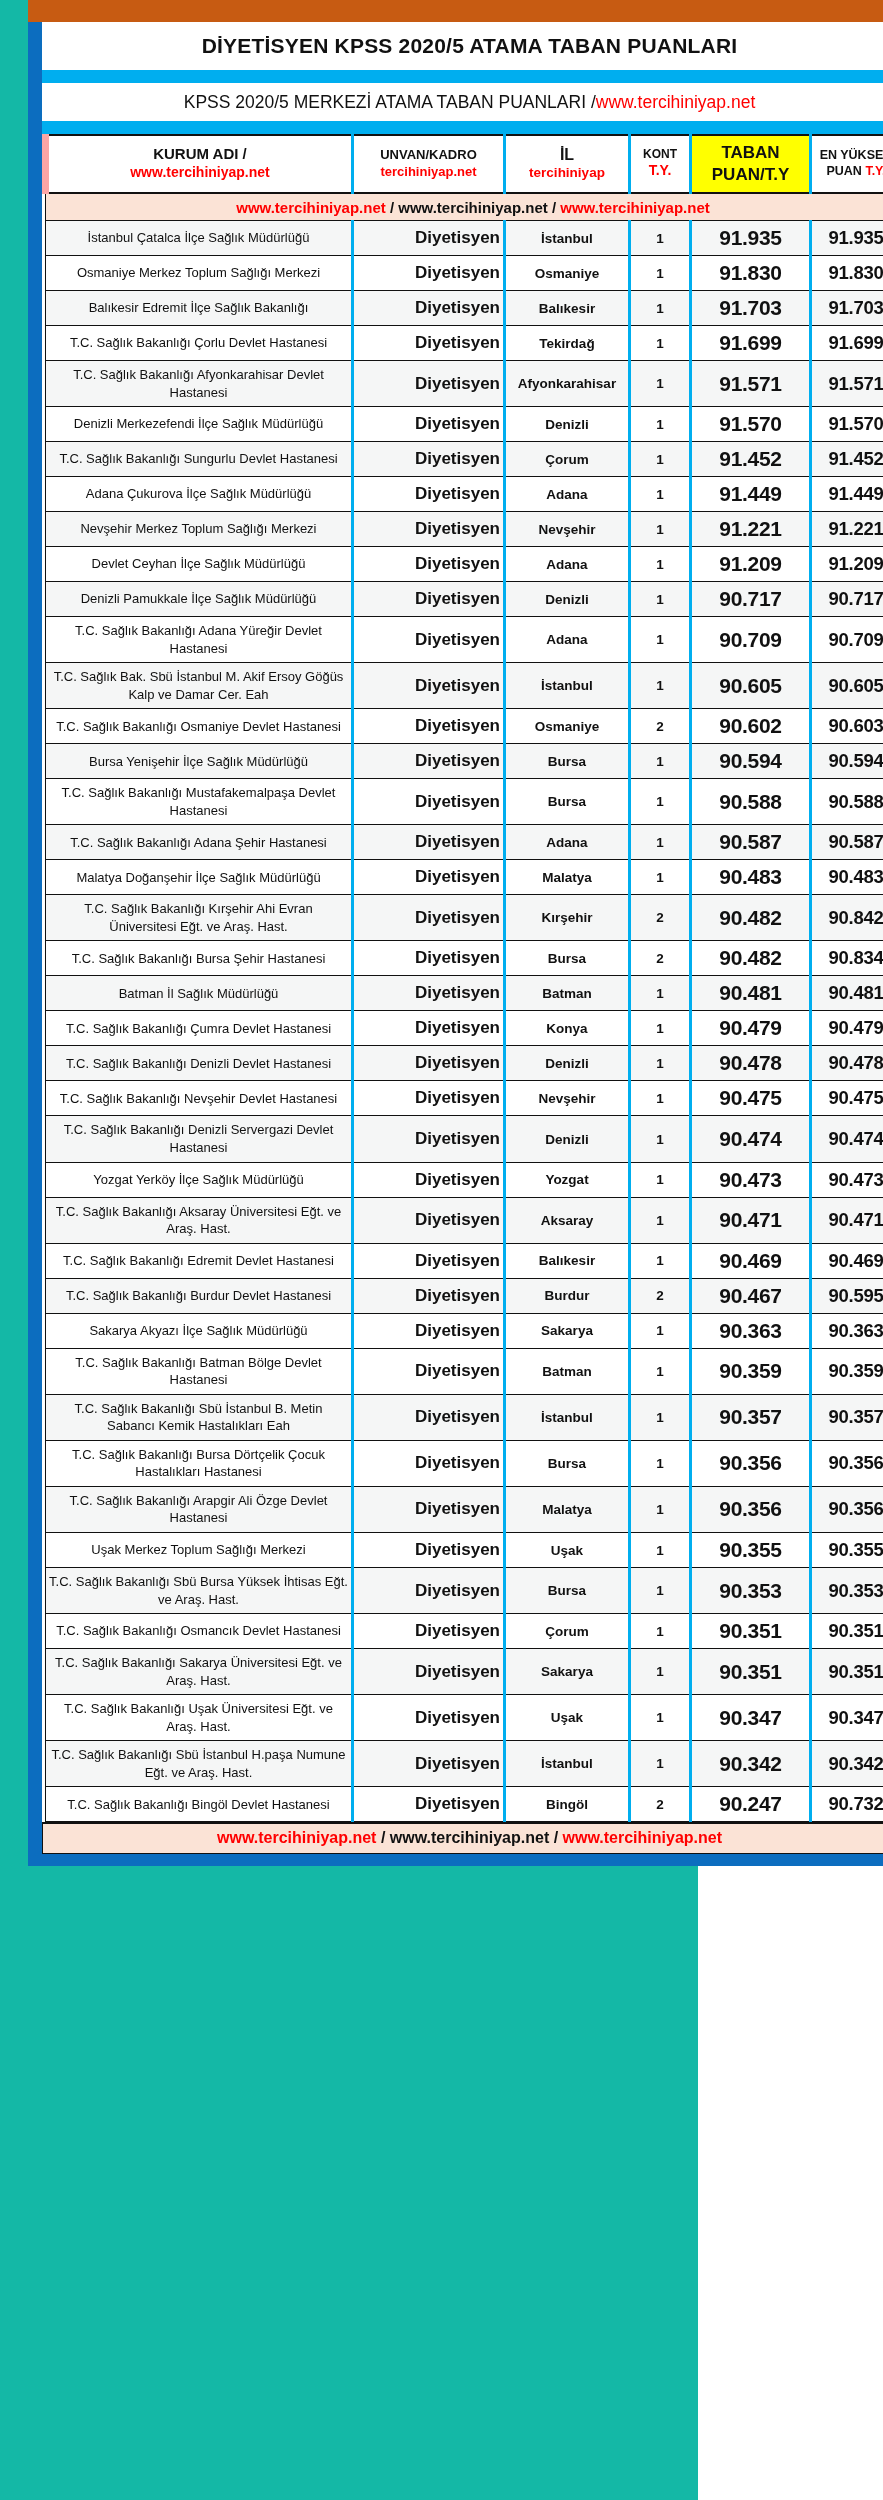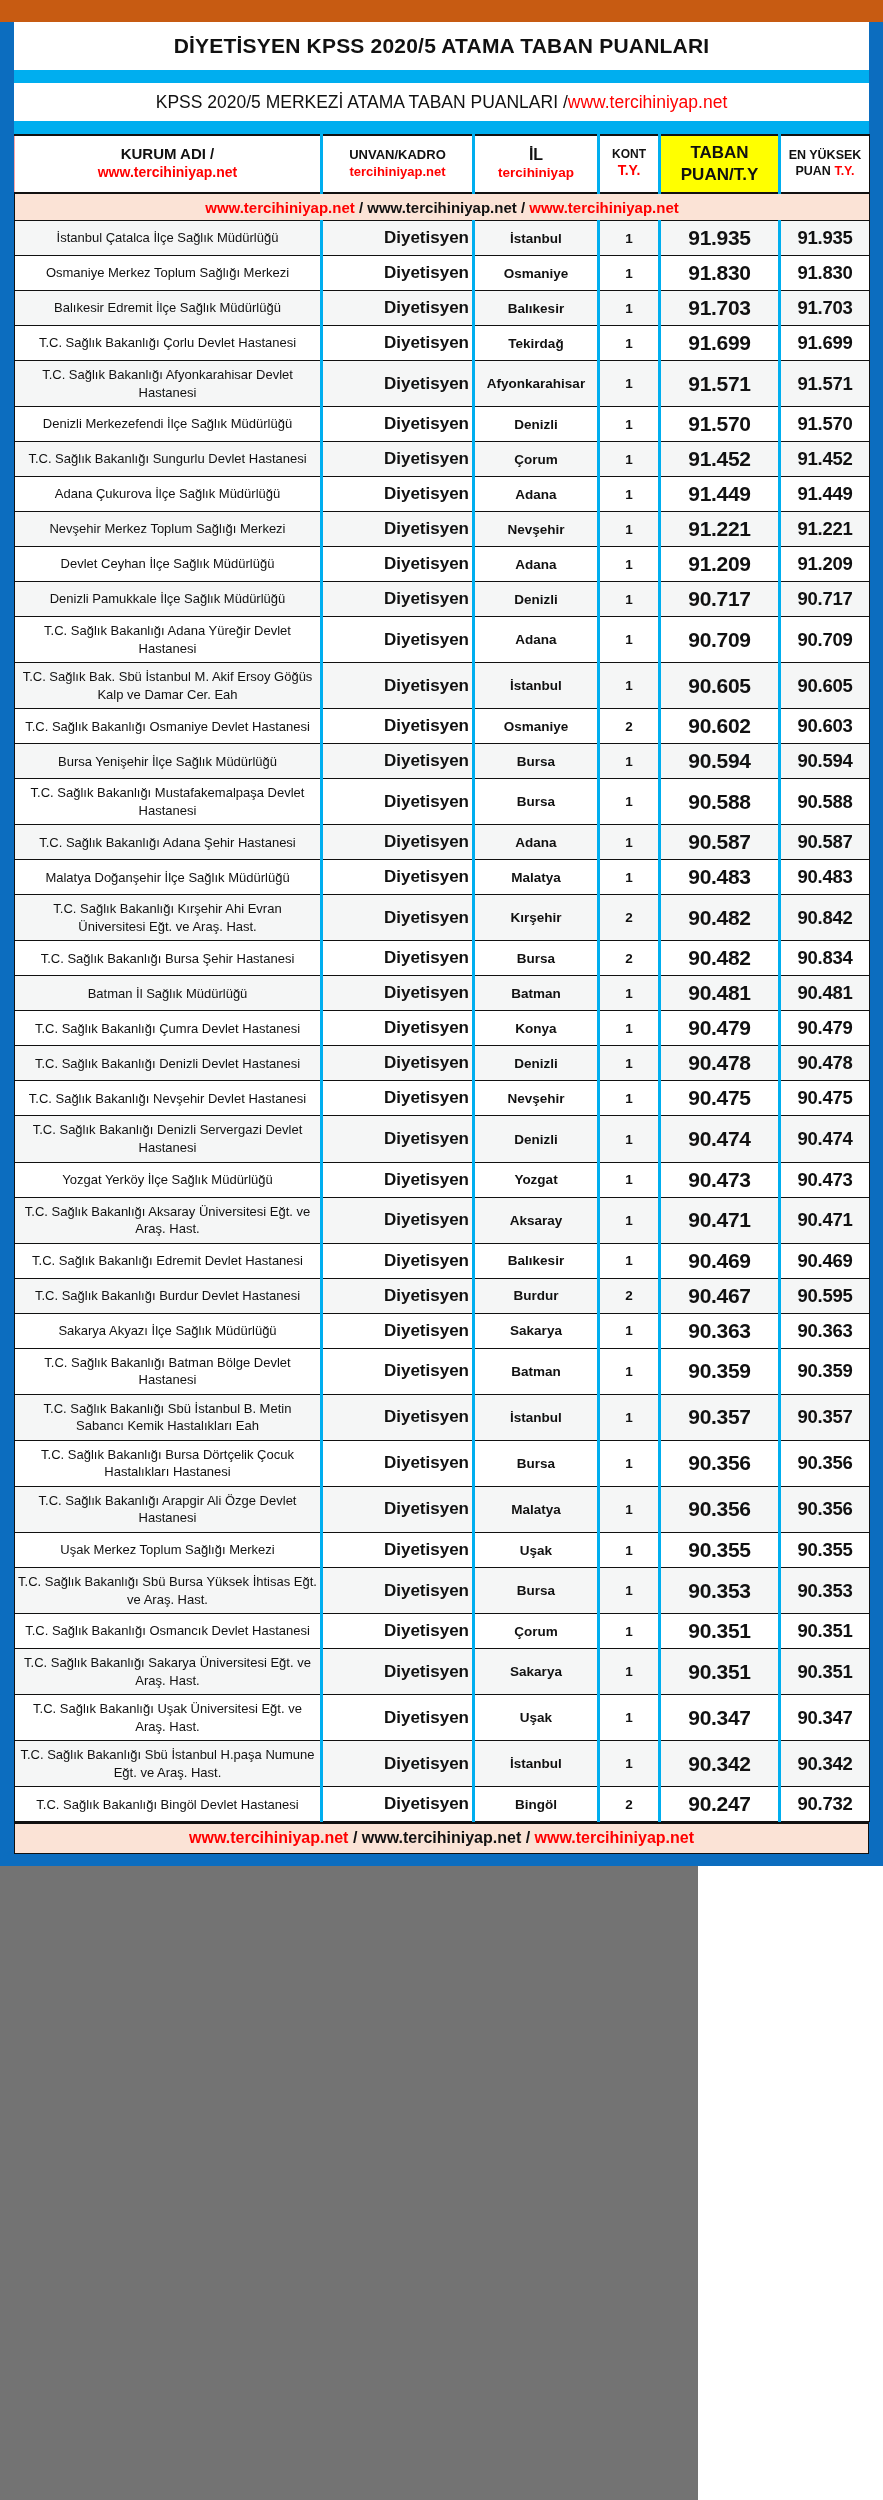--- a/index.html
+++ b/index.html
@@ -6,22 +6,23 @@
   body{
     width:883px;
     background:#ffffff;
     font-family:"Liberation Sans", sans-serif;
     -webkit-font-smoothing:antialiased;
   }
   #page{
     position:relative;
     width:698px;
     min-height:2500px;
-    background:#737373;
+    background:#14b8a6;
     box-sizing:border-box;
+    padding-left:28px;
   }
   
   .top-band{
     height:22px;
     background:#C75B12;
     width:883px;
   }
   
   .frame{
     border-left:14px solid #0C6DBF;
@@ -84,21 +85,21 @@
     border-top:2px solid #111111;
     border-bottom:2px solid #111111;
     border-left:3px solid #00AEEF;
     border-right:3px solid #00AEEF;
     padding:4px 2px 5px 2px;
     text-align:center;
     vertical-align:middle;
     height:58px;
     box-sizing:border-box;
   }
-  th.hd.first{border-left:1px solid #fca5a5;margin-top:12px;}
+  th.hd.first{border-left:7px solid #fca5a5;margin-top:12px;}
   th.hd.last{border-right:1px solid #111111;}
   th.hd.taban{background:#FFFF00;}
   .hd-l1{display:block;font-size:15px;font-weight:bold;color:#111111;line-height:1.25;}
   .hd-l2{display:block;font-size:14px;font-weight:bold;color:#FF0000;line-height:1.25;}
   .hd-small .hd-l1{font-size:13px;}
   .hd-small .hd-l2{font-size:13px;}
   .hd-kont .hd-l1{font-size:12px;}
   .hd-kont .hd-l2{font-size:14px;}
   .hd-taban .hd-l1{font-size:17px;}
   .hd-eny .hd-l1{font-size:12.5px;}
@@ -237,21 +238,21 @@
             </tr>
             <tr class="plain">
               <td class="dc kurum first">Osmaniye Merkez Toplum Sağlığı Merkezi</td>
               <td class="dc unvan">Diyetisyen</td>
               <td class="dc il">Osmaniye</td>
               <td class="dc kont">1</td>
               <td class="dc taban">91.830</td>
               <td class="dc enyuksek last">91.830</td>
             </tr>
             <tr class="alt">
-              <td class="dc kurum first">Balıkesir Edremit İlçe Sağlık Müdürlüğü</td>
+              <td class="dc kurum first">Balıkesir Edremit İlçe Sağlık Bakanlığı</td>
               <td class="dc unvan">Diyetisyen</td>
               <td class="dc il">Balıkesir</td>
               <td class="dc kont">1</td>
               <td class="dc taban">91.703</td>
               <td class="dc enyuksek last">91.703</td>
             </tr>
             <tr class="plain">
               <td class="dc kurum first">T.C. Sağlık Bakanlığı Çorlu Devlet Hastanesi</td>
               <td class="dc unvan">Diyetisyen</td>
               <td class="dc il">Tekirdağ</td>

